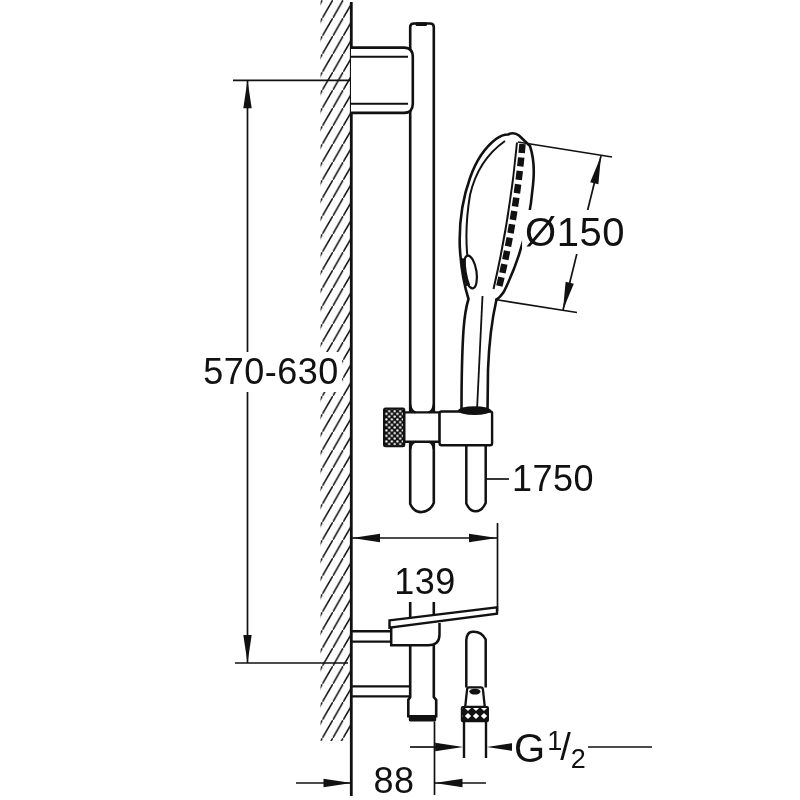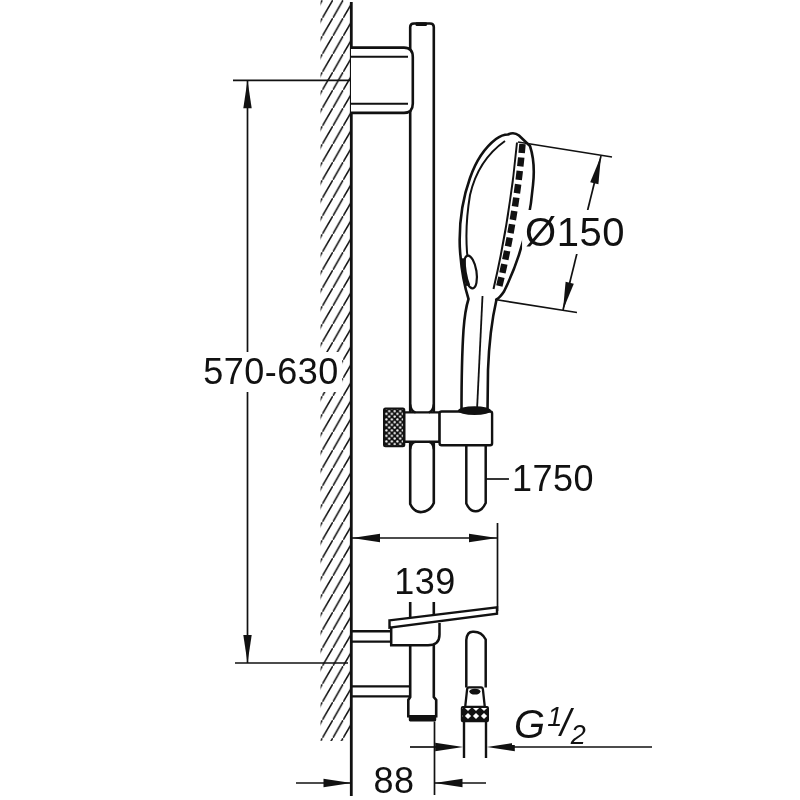--- a/index.html
+++ b/index.html
@@ -184,17 +184,17 @@
   <div class="dim-label" style="left:245px;top:372px;margin-left:26px;">570-630</div>
 
   <div class="dim-label diam" style="left:575px;top:232px;">Ø150</div>
 
   <div class="dim-label" style="left:553px;top:479px;">1750</div>
 
   <div class="dim-label" style="left:425px;top:538px;margin-top:44px;">139</div>
 
   <div class="dim-label" style="left:394px;top:781px;">88</div>
 
-  <div class="thread-label" style="left:512px;top:703px;font-style:italic;">
+  <div class="thread-label" style="left:512px;top:727px;">
     <span class="gt">G</span><span class="sup">1</span><span class="slash">/</span><span class="sub">2</span>
   </div>
 
 </div>
 
 </body></html>

